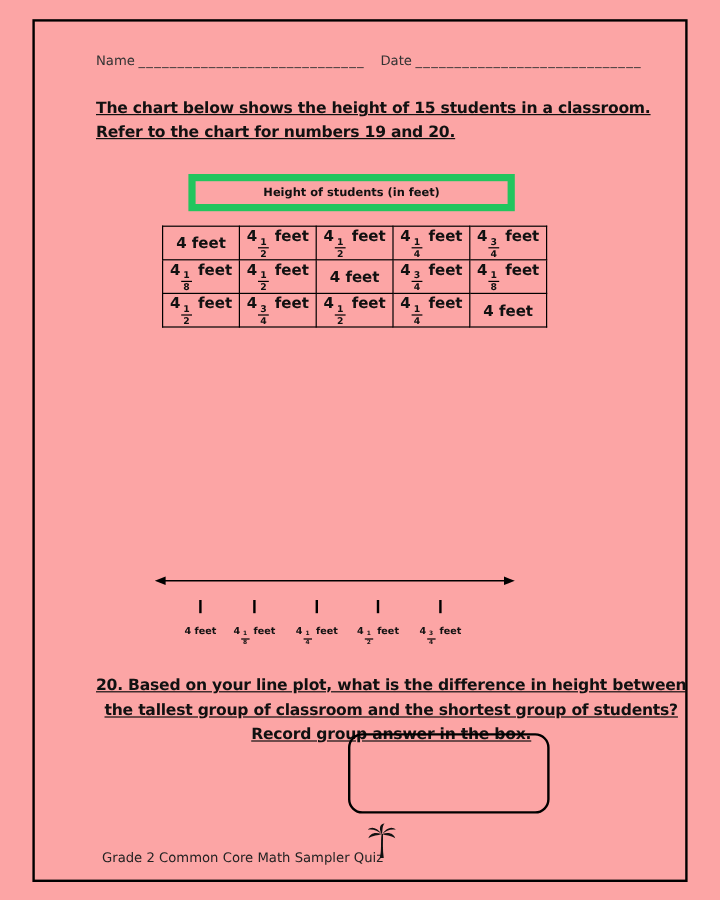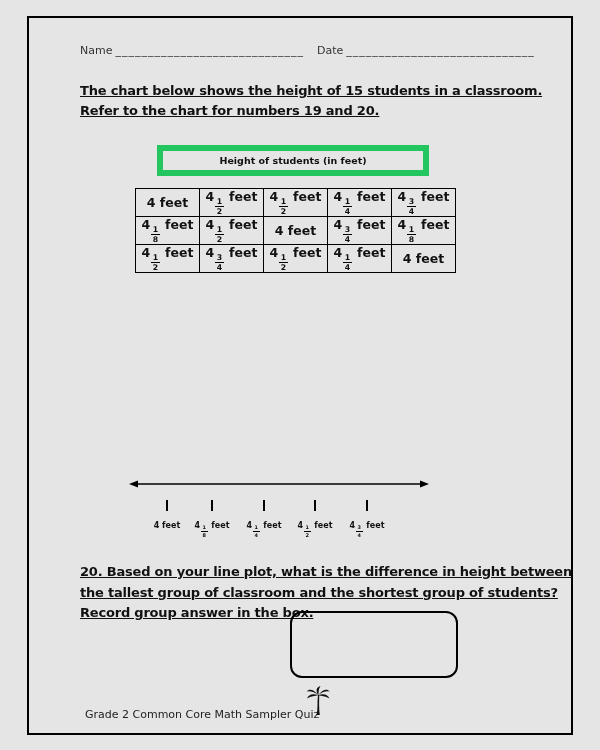--- a/index.html
+++ b/index.html
@@ -1,18 +1,18 @@
 <!DOCTYPE html>
 <html><head>
 <meta charset="utf-8">
 <style>
   html,body { margin:0; padding:0; background:#ffffff; }
   .page {
     position:relative; width:600px; height:750px;
-    background:#e5e5e5; color:#111;
+    background:#fca5a5; color:#111;
     font-family:"DejaVu Sans", sans-serif;
     overflow:hidden;
   }
   .frame {
     position:absolute; left:27px; top:16px; width:542px; height:715px;
     border:2px solid #000;
   }
   .field { position:absolute; top:44px; font-size:11px; color:#333; }
   .field .blank { letter-spacing:1px; margin-left:3px; }
   #name-field { left:80px; }
@@ -57,20 +57,21 @@
   .tick { position:absolute; width:1.5px; height:11px; background:#000; top:40px; }
   .tick-label {
     position:absolute; top:61px; width:56px; margin-left:-28px;
     text-align:center; font-size:8px; font-weight:bold; white-space:nowrap;
   }
 
   .q20 {
     position:absolute; left:80px; top:562px;
     font-size:13px; font-weight:bold; line-height:1.58; letter-spacing:-0.2px;
     white-space:nowrap;
+    text-align:center;
   }
   .answer-box {
     position:absolute; left:290px; top:611px; width:164px; height:63px;
     border:2px solid #000; border-radius:12px; background:transparent;
   }
 
   .footer-title { position:absolute; left:85px; top:708px; font-size:11px; color:#222; }
   .palm { position:absolute; left:306px; top:686px; }
   .footer-copy { position:absolute; left:334px; top:708px; font-size:11px; white-space:nowrap; }
   .footer-copy .copy { color:#222; text-decoration:underline; margin-right:3px; }

